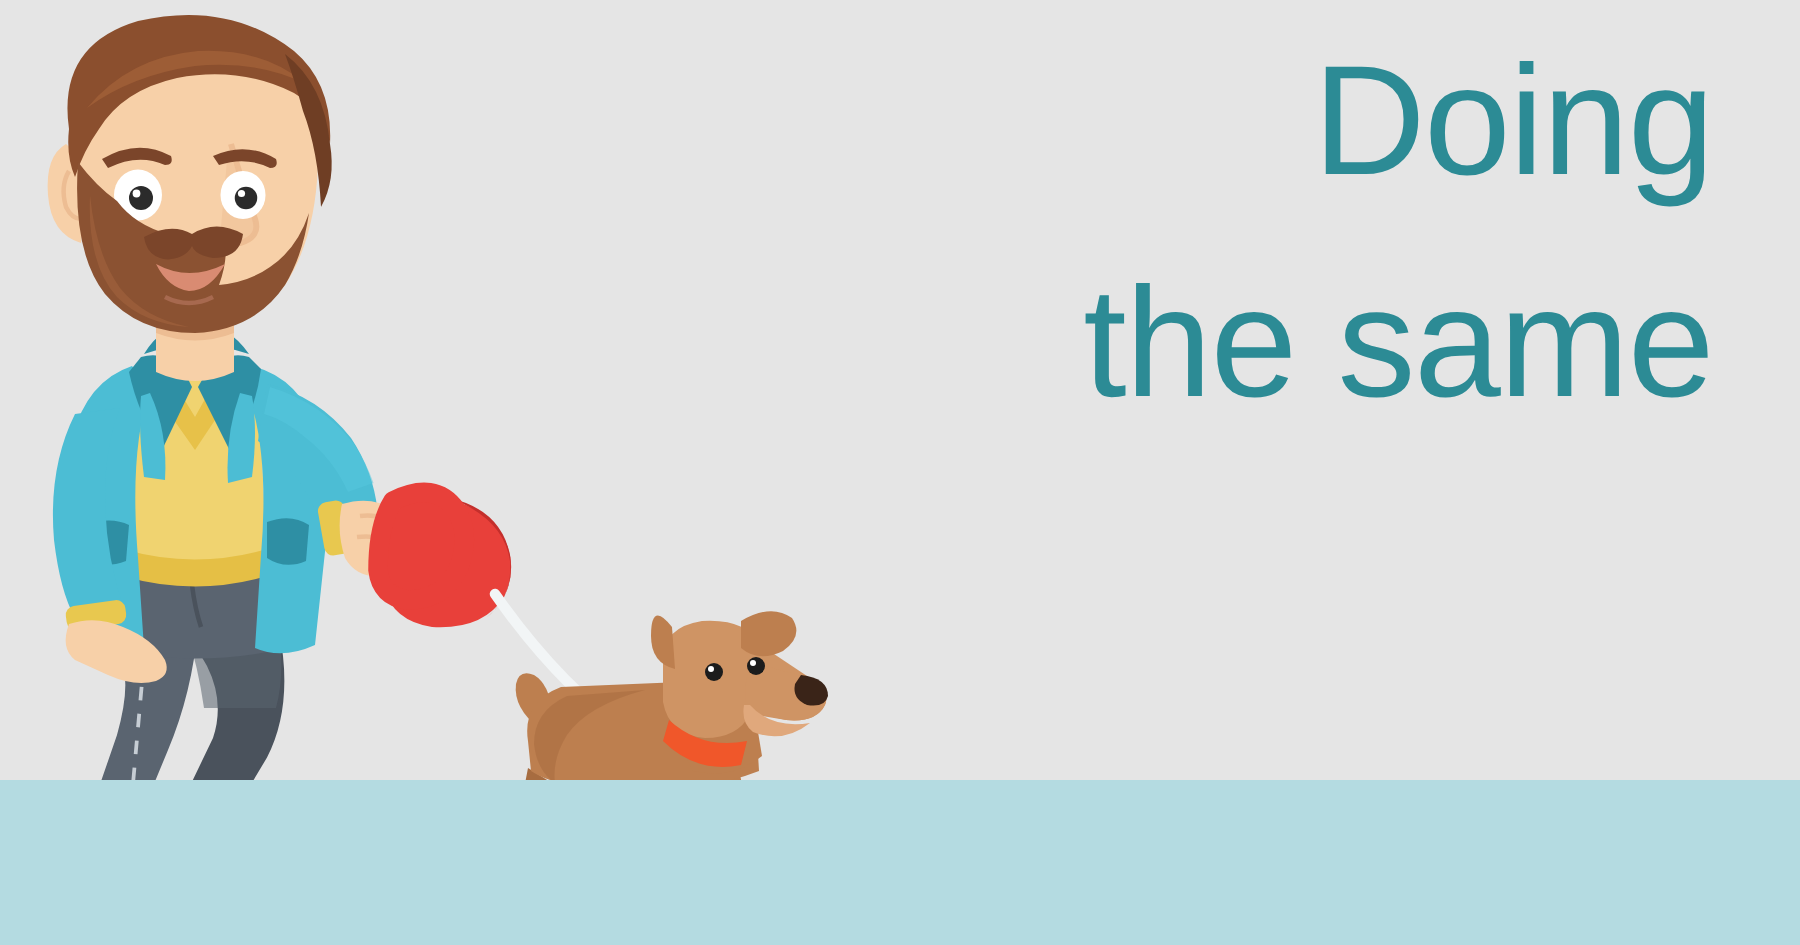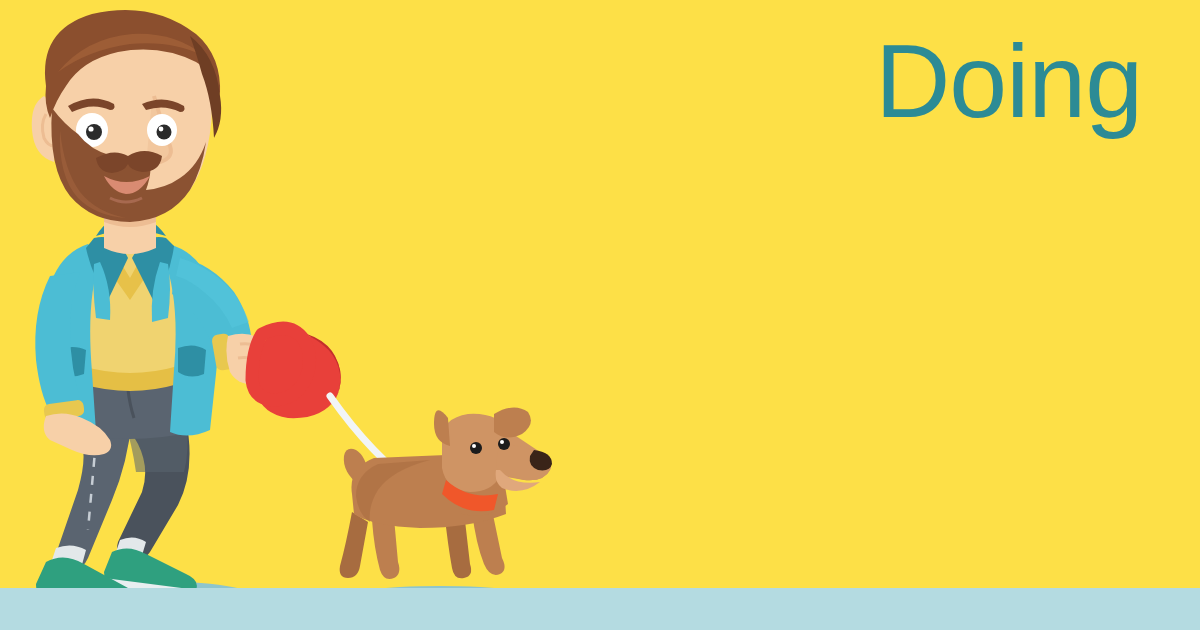--- a/index.html
+++ b/index.html
@@ -7,22 +7,22 @@
     margin: 0;
     padding: 0;
     background: #b4dbe1;
   }
   body {
     font-family: "Liberation Sans", sans-serif;
   }
   #poster {
     position: relative;
     width: 1200px;
-    height: 588px;
-    background: #fde047;
+    height: 520px;
+    background: #e5e5e5;
     overflow: hidden;
   }
   #illustration {
     position: absolute;
     left: 0;
     top: 0;
     width: 660px;
     height: 630px;
   }
   #headline {
@@ -186,15 +186,16 @@
         <circle cx="504" cy="444" r="6" fill="#1c1c1c"></circle>
         <circle cx="502" cy="442" r="2" fill="#ffffff"></circle>
 
         <path d="M446 480 Q468 500 498 494 L494 510 Q464 516 442 494 Z" fill="#f0572a"></path>
       </g>
     </svg>
   </div>
 
   <div id="headline">
     <span class="line">Doing</span>
+    <span class="line">the same</span>
   </div>
 
 </div>
 
 </body></html>

